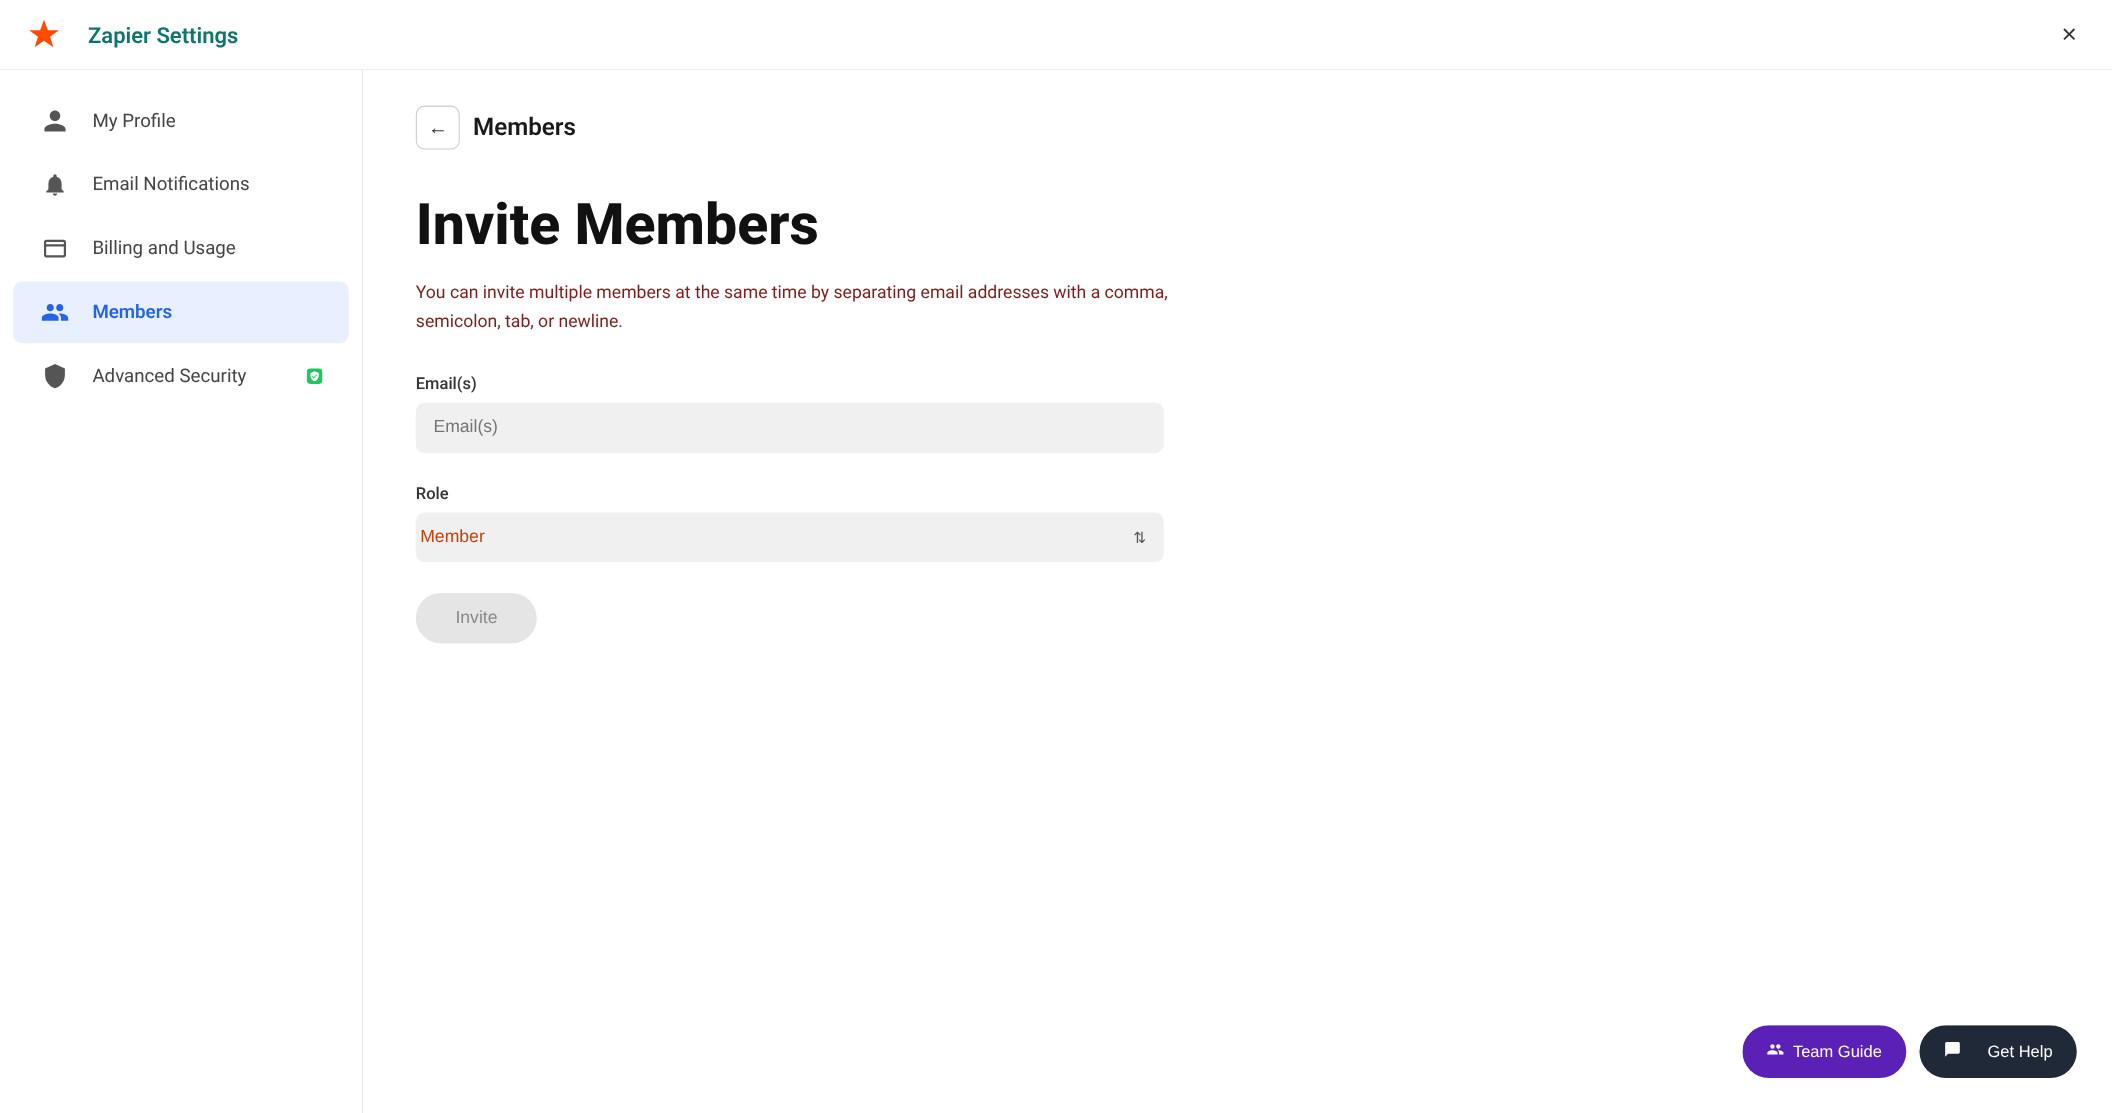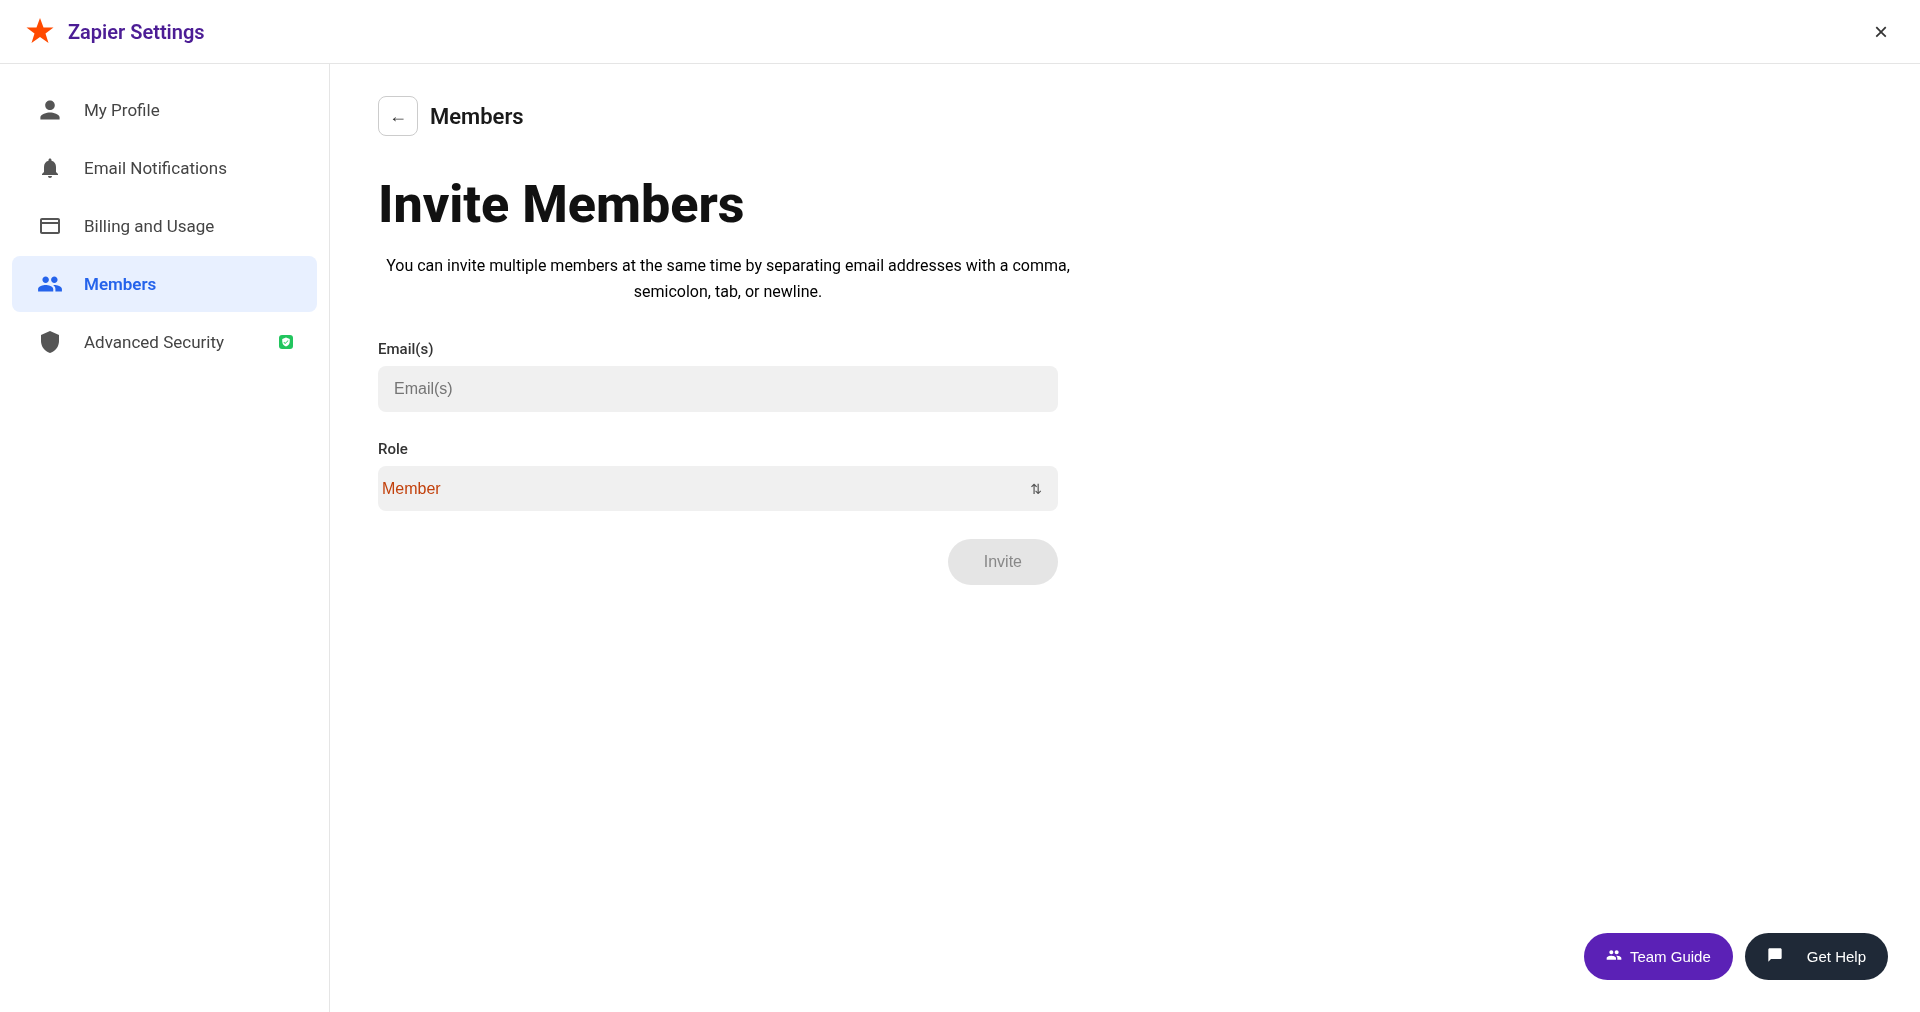--- a/index.html
+++ b/index.html
@@ -35,21 +35,22 @@
     }
 
     .zapier-logo {
       width: 32px;
       height: 32px;
     }
 
     .header-title {
       font-size: 20px;
       font-weight: 600;
-      color: #4c1d95;
+      color: #0f766e;
+      margin-left: 12px;
     }
 
     .close-btn {
       background: none;
       border: none;
       cursor: pointer;
       padding: 8px;
       color: #333;
       font-size: 24px;
       line-height: 1;
@@ -162,25 +163,24 @@
     .invite-title {
       font-size: 52px;
       font-weight: 800;
       color: #111;
       margin-bottom: 20px;
       line-height: 1.1;
     }
 
     .invite-description {
       font-size: 16px;
-      color: #000000;
+      color: #7f1d1d;
       line-height: 1.6;
       margin-bottom: 36px;
       max-width: 700px;
-      text-align: center;
     }
 
     .form-group {
       margin-bottom: 28px;
       max-width: 680px;
     }
 
     .form-label {
       display: block;
       font-size: 15px;
@@ -224,21 +224,20 @@
       right: 16px;
       top: 50%;
       transform: translateY(-50%);
       pointer-events: none;
       color: #555;
       font-size: 14px;
     }
 
     .form-actions {
       display: flex;
-      justify-content: flex-end;
       max-width: 680px;
     }
 
     .invite-btn {
       padding: 14px 36px;
       background: #e5e5e5;
       color: #888;
       border: none;
       border-radius: 24px;
       font-size: 16px;

